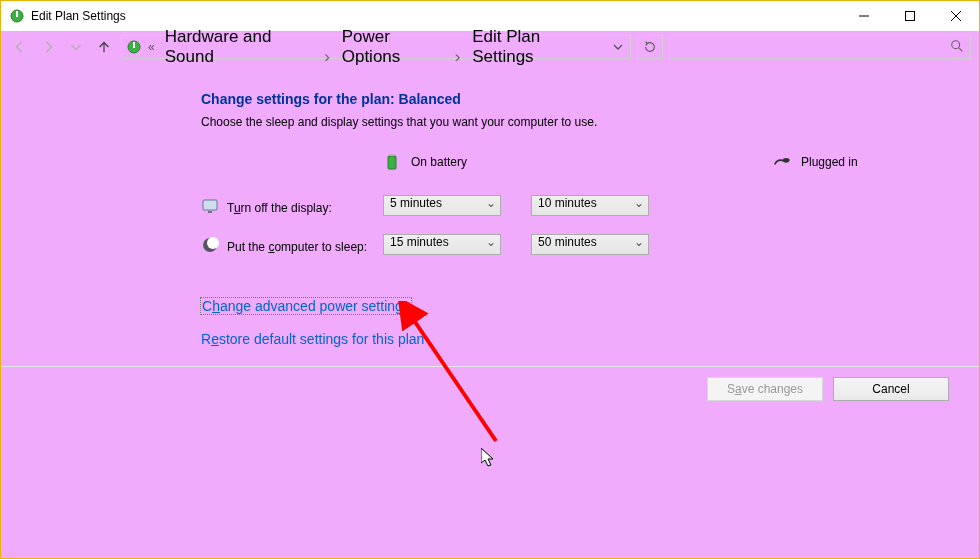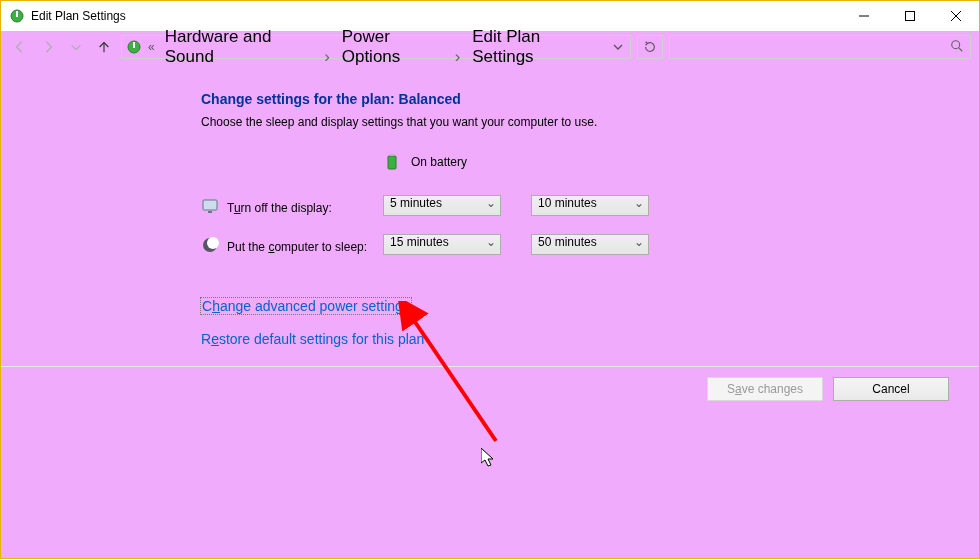--- a/index.html
+++ b/index.html
@@ -158,20 +158,27 @@
     <p class="page-sub">Choose the sleep and display settings that you want your computer to use.</p>
 
     <div class="headers">
       <div class="col-head">
         <svg class="ico16" viewBox="0 0 18 18">
           <rect x="5" y="3" width="8" height="13" rx="1" fill="#3cb043" stroke="#2a7d2f"></rect>
           <rect x="7" y="1" width="4" height="2" fill="#b8b8b8"></rect>
         </svg>
         <span>On battery</span>
       </div>
+      <div class="col-head">
+        <svg class="ico16" viewBox="0 0 22 14">
+          <path d="M2 10 Q6 2 14 6 L20 4" stroke="#333" stroke-width="2" fill="none"></path>
+          <ellipse cx="16" cy="5" rx="4" ry="3" fill="#333"></ellipse>
+        </svg>
+        <span>Plugged in</span>
+      </div>
     </div>
 
     <div class="setting-row">
       <div class="row-label">
         <svg class="ico16" viewBox="0 0 18 18">
           <rect x="2" y="3" width="14" height="10" rx="1" fill="#cde" stroke="#678"></rect>
           <rect x="7" y="14" width="4" height="2" fill="#678"></rect>
         </svg>
         <span>
           <span>T</span><span class="underline">u</span><span>rn off the display:</span>

